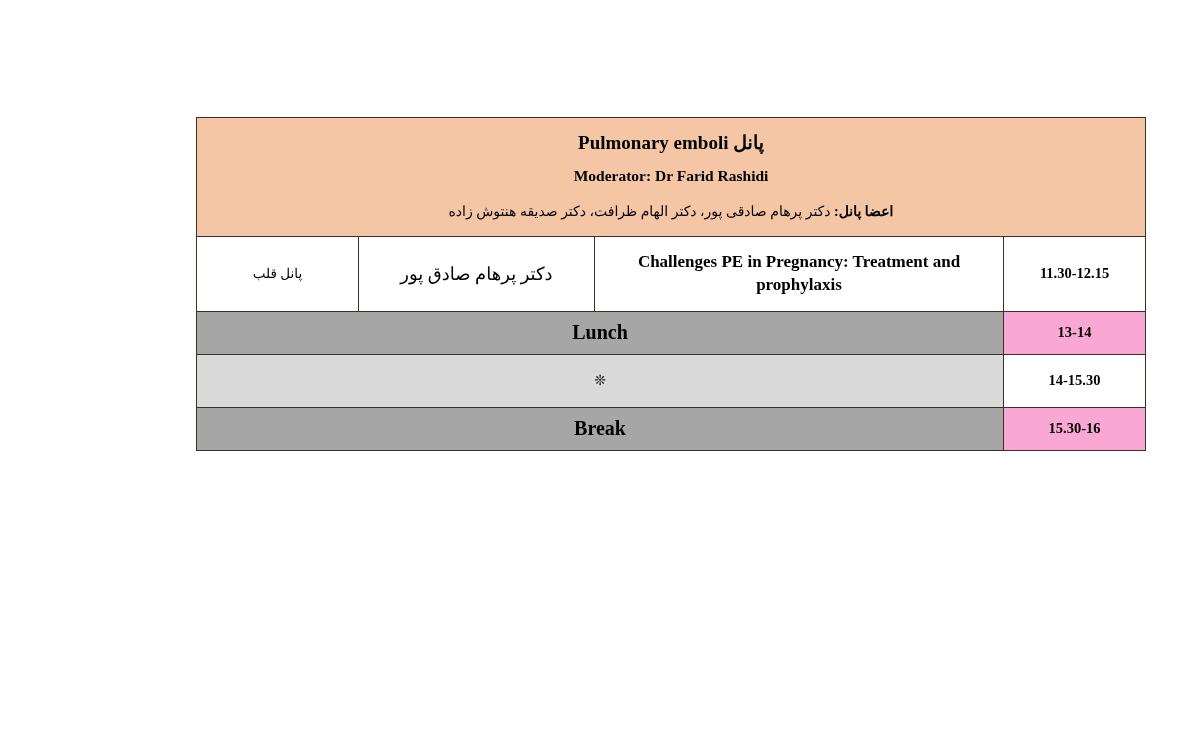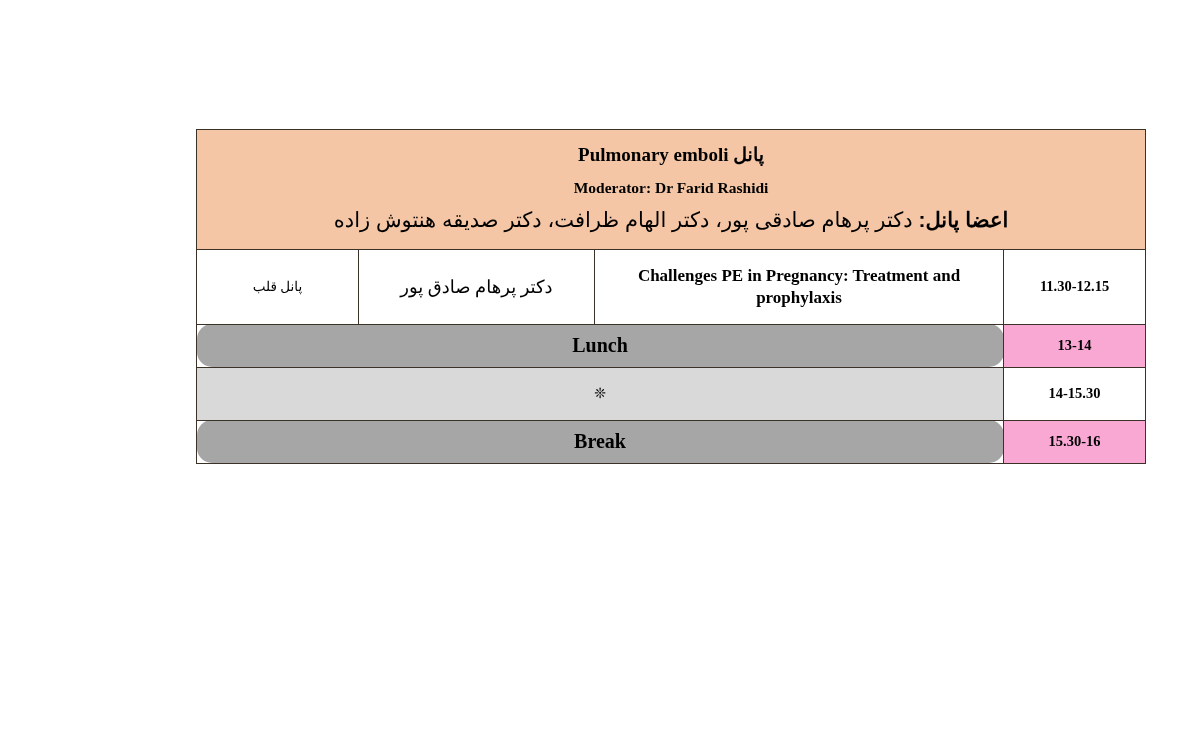--- a/index.html
+++ b/index.html
@@ -13,21 +13,21 @@
     background: #ffffff;
     font-family: "Liberation Serif", "DejaVu Serif", serif;
     color: #000000;
     overflow: hidden;
     position: relative;
   }
 
   .page {
     position: absolute;
     left: 0;
-    top: 12px;
+    top: 0;
     width: 1198px;
     height: 707px;
   }
 
   .schedule-table {
     position: absolute;
     left: 196px;
     top: 117px;
     width: 949px;
     border-collapse: collapse;
@@ -59,24 +59,24 @@
     font-weight: bold;
     direction: rtl;
     unicode-bidi: plaintext;
   }
   .panel-moderator {
     font-size: 15.5px;
     font-weight: bold;
     margin-top: 4px;
   }
   .panel-members {
-    font-size: 21px;
+    font-size: 14px;
     direction: rtl;
-    margin-top: 3px;
-    font-family: Liberation Sans, sans-serif;
+    margin-top: 13px;
+    font-family: Liberation Serif, serif;
   }
   .panel-members .lbl {
     font-weight: bold;
   }
 
   
   .cell-specialty,
   .cell-speaker {
     direction: rtl;
     font-family: "DejaVu Sans", "Liberation Sans", sans-serif;
@@ -102,21 +102,20 @@
   }
 
   .row-session td { background: #ffffff; height: 58px; }
   .row-session.tall td { height: 64px; }
 
   
   .band-label {
     font-size: 20px;
     font-weight: bold;
     padding: 4px 0 !important;
-    border-radius: 15px;
   }
   .row-break td { background: #a6a6a6; height: 30px; }
   .row-break .cell-time { background: #f9a8d4; }
 
   .row-free td { background: #d9d9d9; height: 40px; }
   .row-free .cell-time { background: #ffffff; }
   .free-glyph {
     font-size: 14px;
     font-family: "DejaVu Sans", "Liberation Sans", sans-serif;
     line-height: 1;

